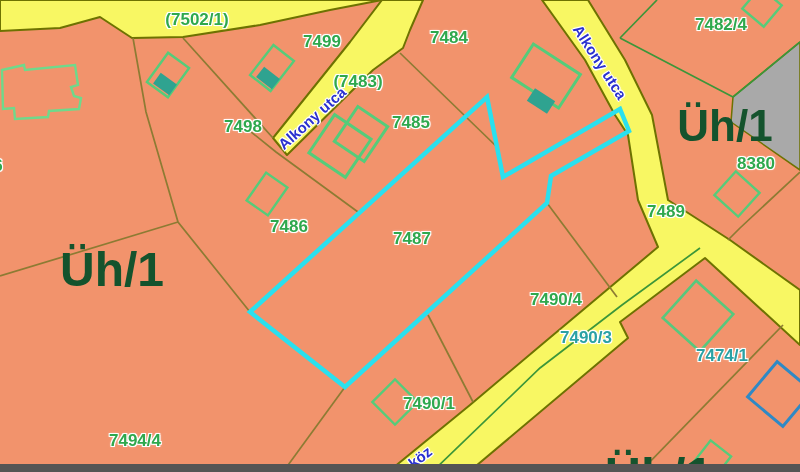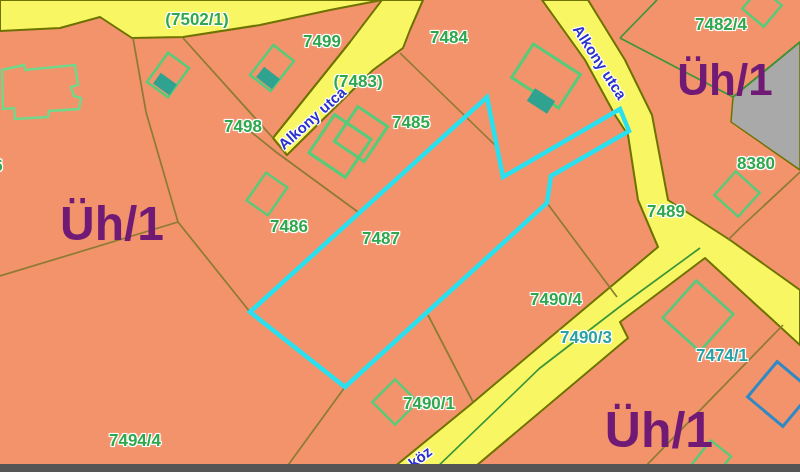--- a/index.html
+++ b/index.html
@@ -18,21 +18,21 @@
     line-height:1;
   }
   .lbl.teal{color:var(--label-teal,#2aa1a4);}
   .street{
     position:absolute;white-space:nowrap;font-weight:bold;font-size:15px;
     color:var(--label-blue,#2a31cf);line-height:1;
     text-shadow:-1px -1px 0 #fff,1px -1px 0 #fff,-1px 1px 0 #fff,1px 1px 0 #fff,0 0 3px #fff;
   }
   .zone{
     position:absolute;white-space:nowrap;font-weight:bold;
-    color:#701a75;transform:translate(-50%,-50%);line-height:1;
+    color:#14532d;transform:translate(-50%,-50%);line-height:1;margin-top:46px;
   }
 </style>
 </head>
 <body>
 
 <div id="stage" style="--parcel-fill: #f2936c; --label-green: #2fa84d; --label-teal: #2aa1a4; --label-blue: #2a31cf;">
 
   <svg id="vec" width="800" height="472" viewBox="0 0 800 472">
 
     <rect x="0" y="0" width="800" height="472" fill="#f2936c"></rect>
@@ -94,21 +94,21 @@
 
   <div class="lbl" style="left:197px;top:19px">(7502/1)</div>
   <div class="lbl" style="left:322px;top:41px">7499</div>
   <div class="lbl" style="left:449px;top:37px">7484</div>
   <div class="lbl" style="left:358px;top:81px">(7483)</div>
   <div class="lbl" style="left:243px;top:126px">7498</div>
   <div class="lbl" style="left:411px;top:122px">7485</div>
   <div class="lbl" style="left:721px;top:24px">7482/4</div>
   <div class="lbl" style="left:756px;top:163px">8380</div>
   <div class="lbl" style="left:289px;top:226px">7486</div>
-  <div class="lbl" style="left:381px;top:238px">7487</div>
+  <div class="lbl" style="left:412px;top:238px">7487</div>
   <div class="lbl" style="left:666px;top:211px">7489</div>
   <div class="lbl" style="left:556px;top:299px">7490/4</div>
   <div class="lbl teal" style="left:586px;top:337px">7490/3</div>
   <div class="lbl teal" style="left:722px;top:355px">7474/1</div>
   <div class="lbl" style="left:429px;top:403px">7490/1</div>
   <div class="lbl" style="left:135px;top:440px">7494/4</div>
   <div class="lbl" style="left:-2px;top:165px">6</div>
 
   <div class="zone" style="left:112px;top:224px;font-size:48px">Üh/1</div>
   <div class="zone" style="left:725px;top:80px;font-size:44px">Üh/1</div>

